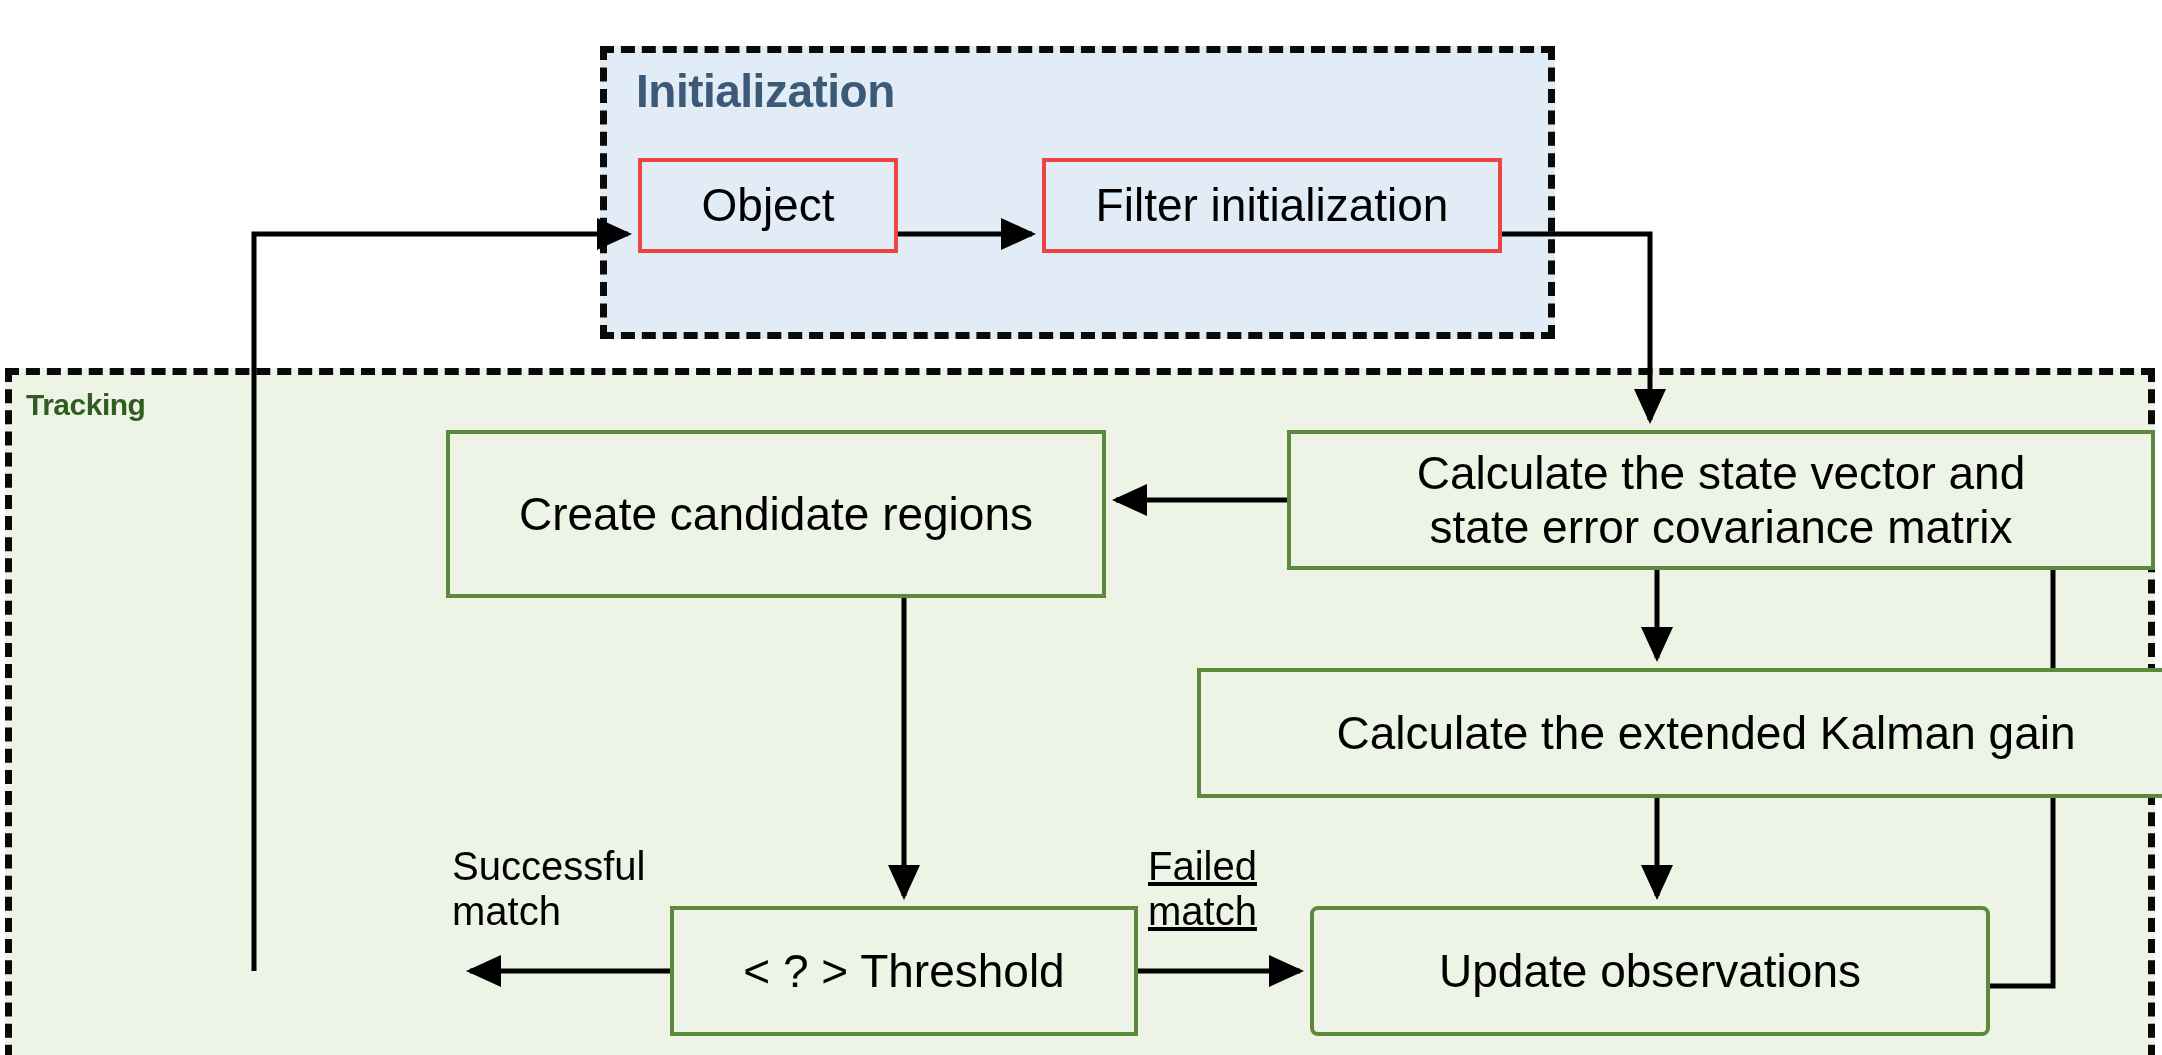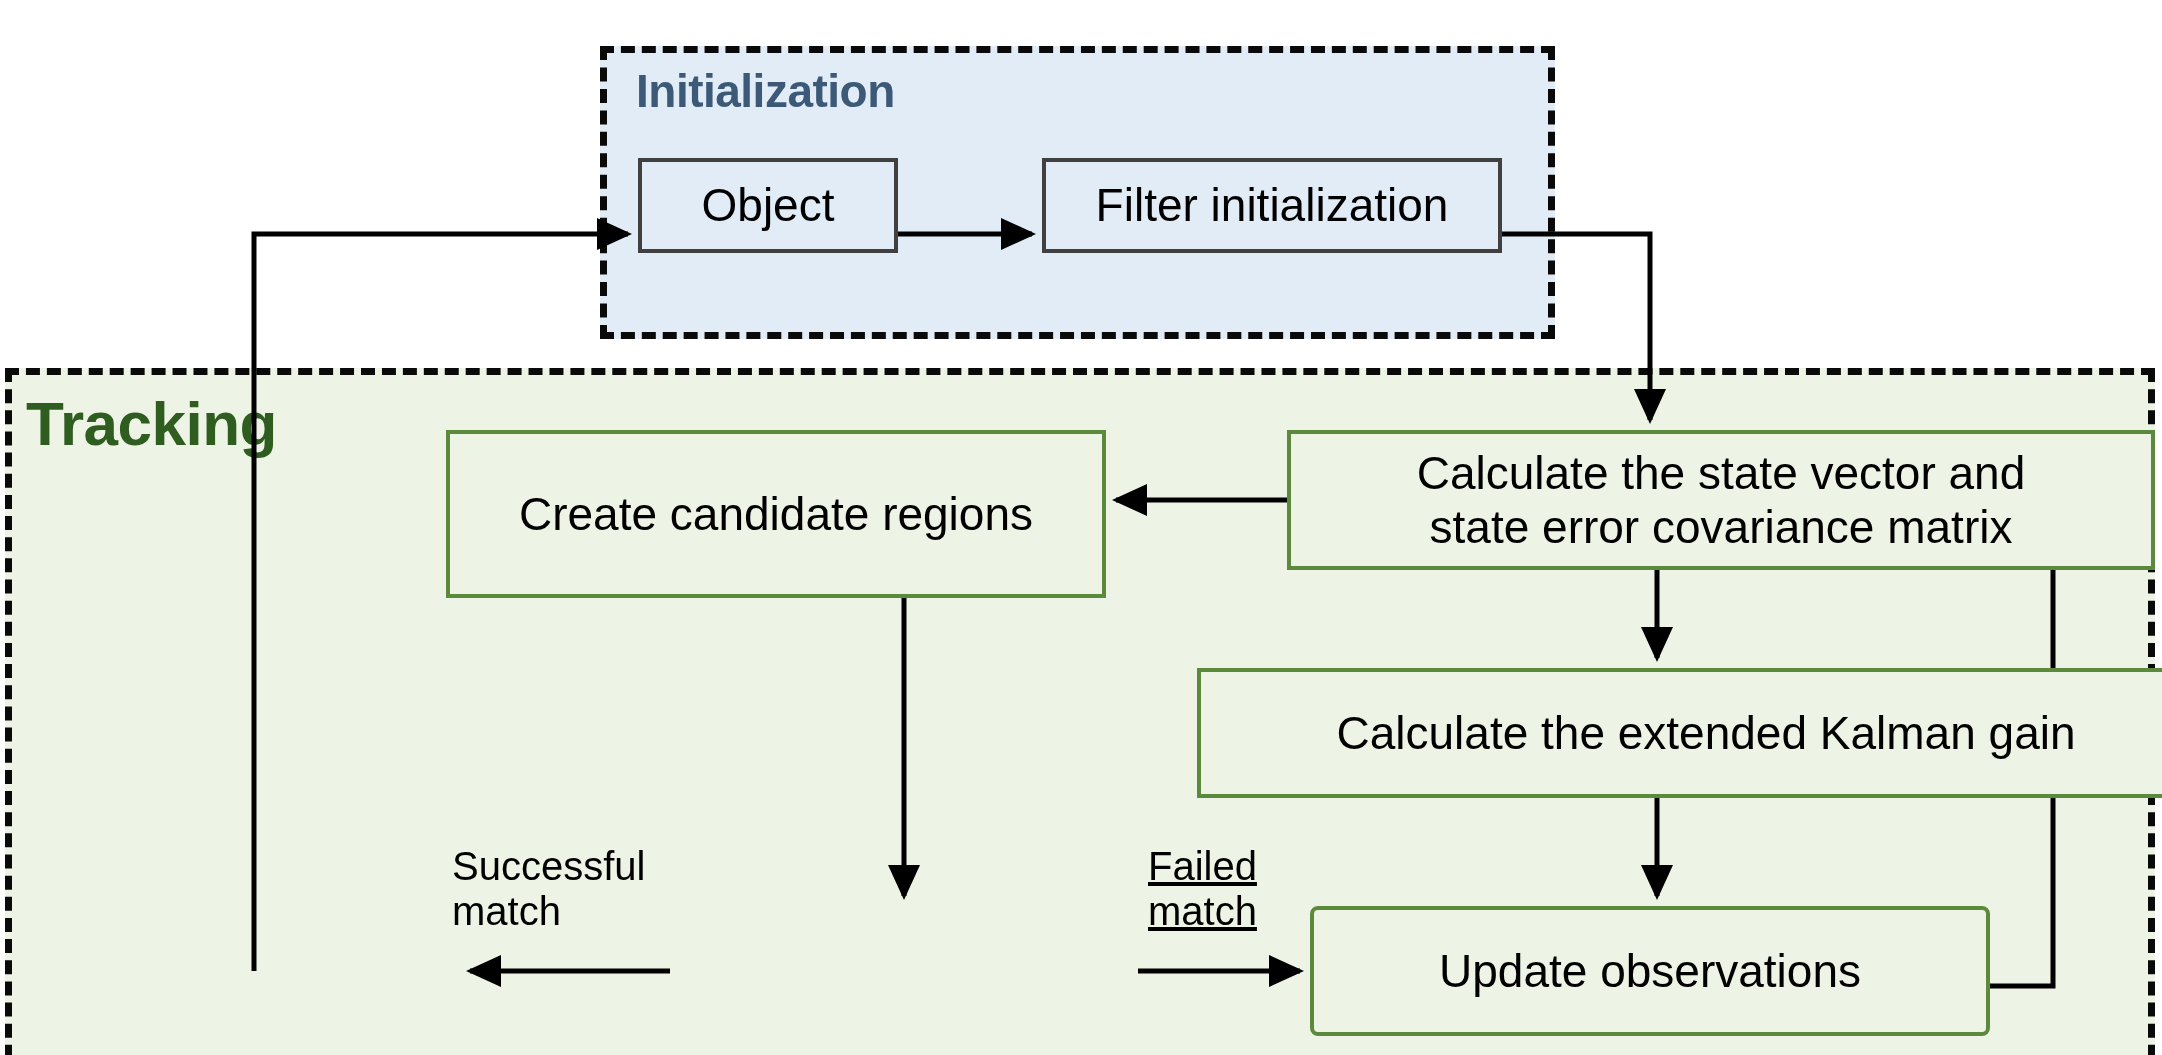--- a/index.html
+++ b/index.html
@@ -44,36 +44,36 @@
   }
   #init-title {
     left: 636px;
     top: 28px;
     font-size: 46px;
     color: #3c5a78;
   }
   #tracking-title {
     left: 26px;
     top: 352px;
-    font-size: 62px;
+    font-size: 30px;
     color: #2f5d20;
   }
   .node {
     position: absolute;
     box-sizing: border-box;
     display: flex;
     align-items: center;
     justify-content: center;
     text-align: center;
     color: #000000;
     line-height: 1.18;
   }
   .node-blue {
     background: #e2ecf7;
-    border: 4px solid #404040;
+    border: 4px solid #ef4444;
     font-size: 46px;
   }
   .node-green {
     background: #edf4e6;
     border: 4px solid #5c8a3c;
     font-size: 46px;
   }
   
   #node-object       { left: 638px;  top: 122px; width: 260px; height: 95px; }
   #node-filter-init  { left: 1042px; top: 122px; width: 460px; height: 95px; }
@@ -151,20 +151,21 @@
 
   <div class="node node-green" id="node-calc-state" style="white-space: pre-line;">Calculate the state vector and
 state error covariance matrix</div>
 
   <div class="node node-green" id="node-create-cand">Create candidate regions</div>
 
   <div class="node node-green" id="node-kalman-gain">Calculate the extended Kalman gain</div>
 
   <div class="node node-green" id="node-update-obs">Update observations</div>
 
+  <div class="node node-green" id="node-threshold">&lt; ? &gt; Threshold</div>
 
 
   <div class="edge-label" id="label-success">Successful
 match</div>
 
   <div class="edge-label" id="label-failed">Failed
 match</div>
 
 </div>
 

